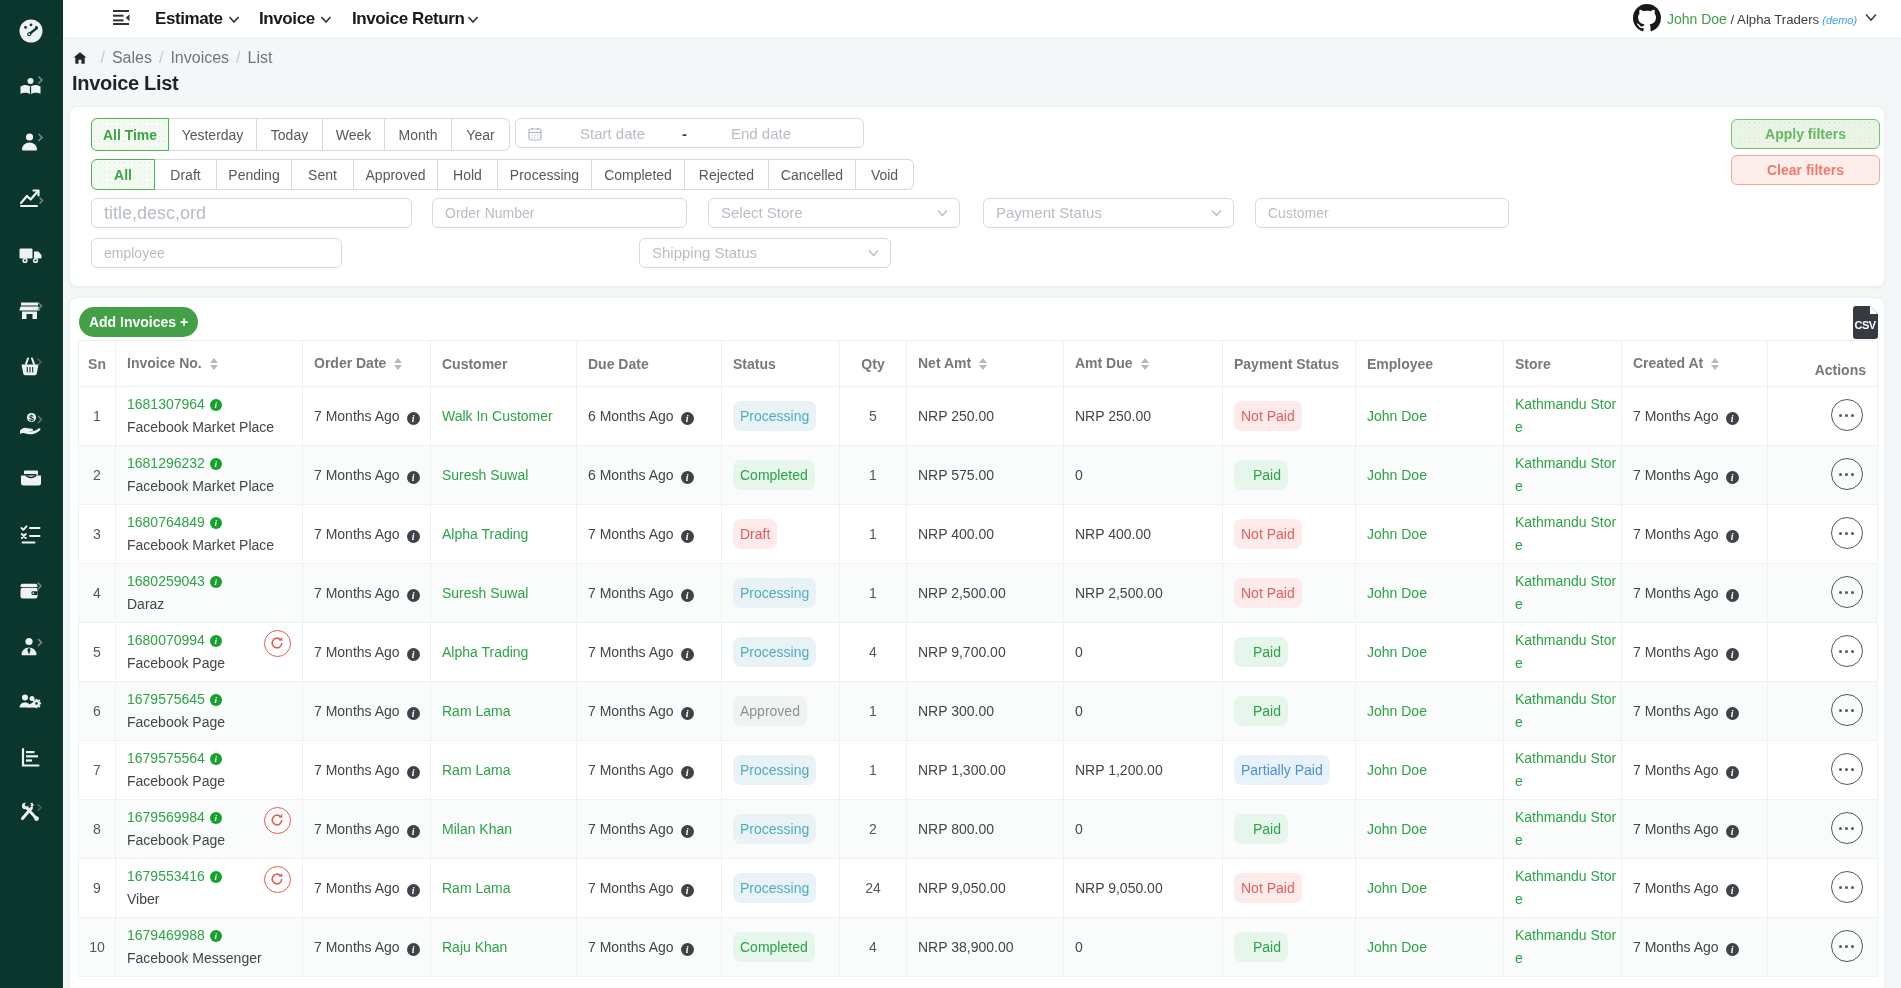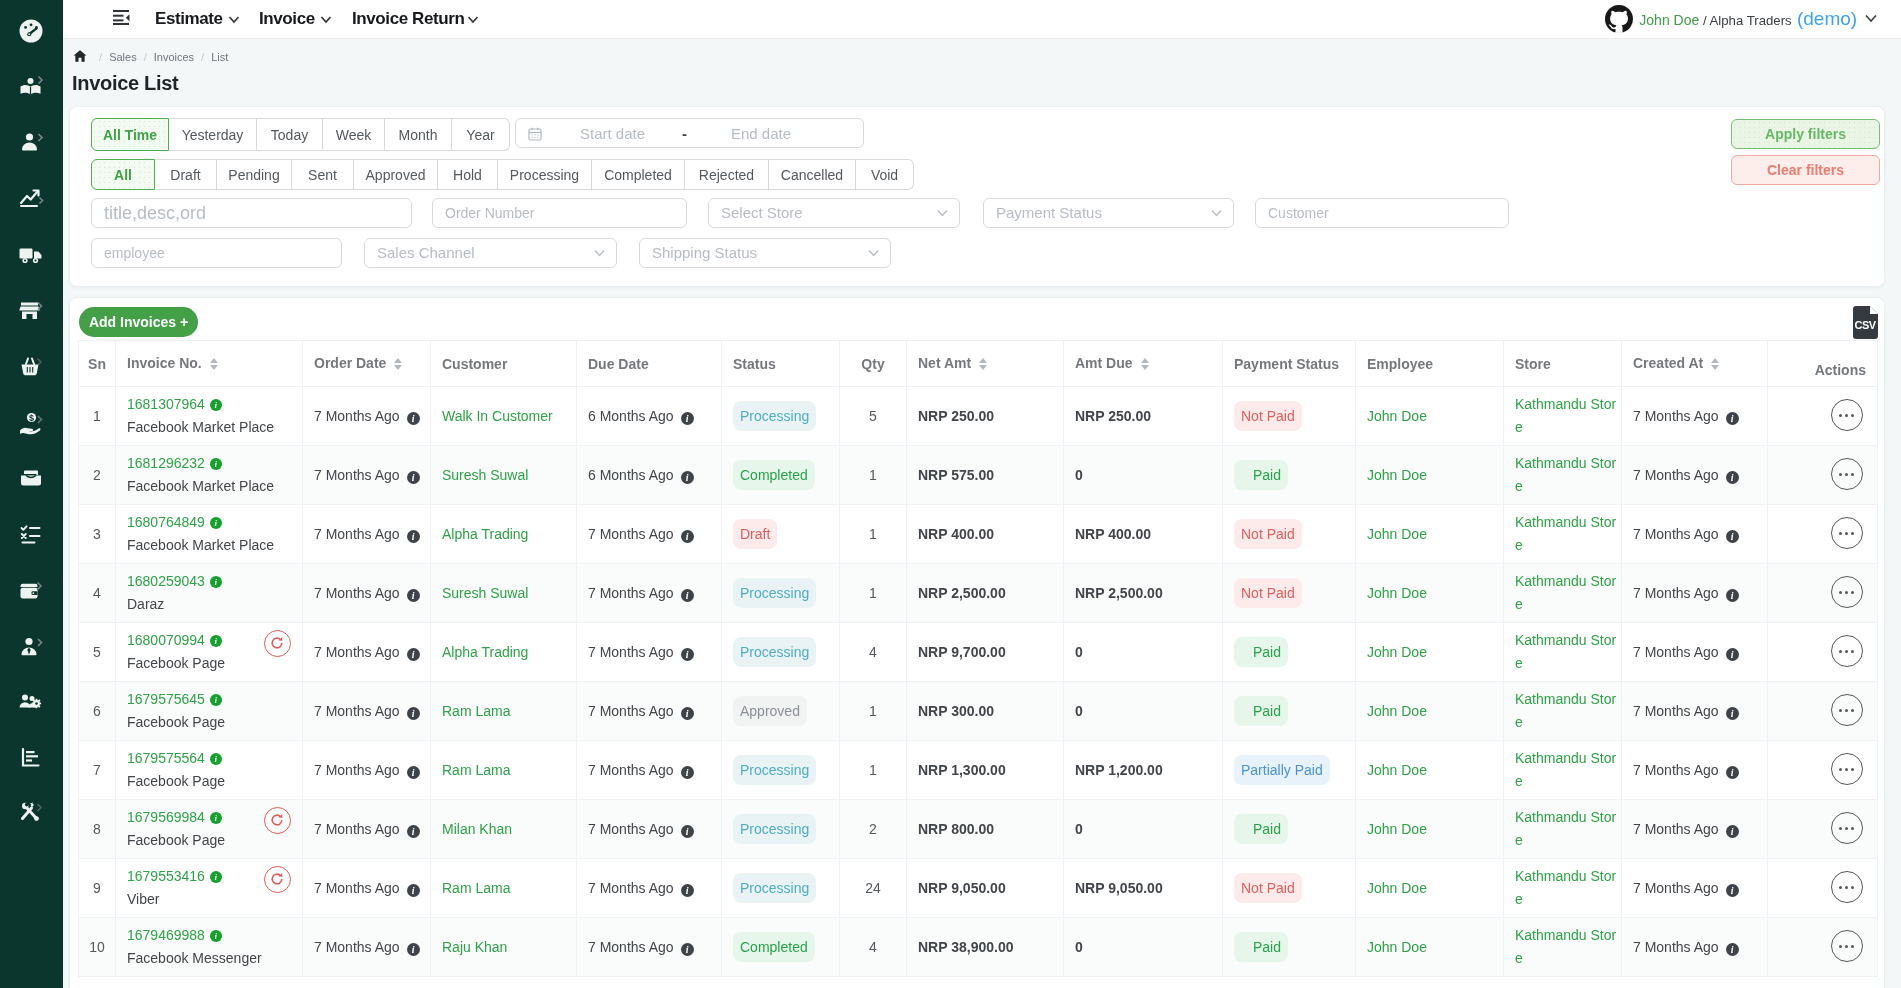--- a/index.html
+++ b/index.html
@@ -10,24 +10,24 @@
 #sidebar { position:absolute; left:0; top:0; width:63px; height:988px; background:#0b362d; z-index:5; }
 .sicon { position:absolute; left:17px; width:28px; height:28px; }
 
 
 #topbar { position:absolute; left:63px; top:0; width:1838px; height:39px; background:#fff; border-bottom:1px solid #e9ebed; z-index:4; }
 .menuitem { position:absolute; top:0; height:38px; line-height:38px; font-size:17px; font-weight:700; color:#17191c; letter-spacing:-0.4px; }
 .mchev { position:absolute; top:14px; width:12px; height:12px; }
 #userarea { position:absolute; top:0; height:38px; right:24px; line-height:38px; font-size:14px; white-space:nowrap; }
 #userarea .g { color:#3f9e46; font-weight:500; }
 #userarea .d { color:#3b4045; font-size:13.2px; }
-#userarea .b { color:#3da2f2; font-size:19px; }
-
-
-#crumb { position:absolute; left:73px; top:49px; font-size:11px; color:#6e757c; z-index:2; }
+#userarea .b { color:#3da2f2; font-size:11px;font-style:italic; }
+
+
+#crumb { position:absolute; left:73px; top:49px; font-size:16px; color:#6e757c; z-index:2; }
 #crumb .sep { color:#c4c9ce; padding:0 7px; }
 #title { position:absolute; left:72px; top:72px; font-size:20px; font-weight:700; color:#1f2428; letter-spacing:-0.3px; z-index:2; }
 
 
 .card { position:absolute; left:69px; width:1816px; background:#fff; border:1px solid #eceff2; border-radius:8px; box-shadow:0 1px 3px rgba(30,60,90,0.05); }
 #fcard { top:106px; height:181px; }
 #tcard { top:297px; height:700px; border-radius:8px 8px 0 0; }
 
 
 .seg { position:absolute; display:flex; }
@@ -53,21 +53,21 @@
 #tbl col.c1{width:37px} #tbl col.c2{width:187px} #tbl col.c3{width:128px} #tbl col.c4{width:146px}
 #tbl col.c5{width:145px} #tbl col.c6{width:118px} #tbl col.c7{width:67px} #tbl col.c8{width:157px}
 #tbl col.c9{width:159px} #tbl col.c10{width:133px} #tbl col.c11{width:148px} #tbl col.c12{width:118px}
 #tbl col.c13{width:146px} #tbl col.c14{width:110px}
 #tbl th { height:46px; border:1px solid #edf0f4; font-size:14px; font-weight:700; color:#75797d; text-align:left; padding:0 0 0 11px; }
 #tbl td { height:59px; border:1px solid #eef1f5; padding:0 0 0 11px; color:#42464a; vertical-align:middle; }
 #tbl tr.z td { background:#fafbfb; }
 #tbl th.ctr, #tbl td.ctr { text-align:center; padding:0; }
 #tbl th.rt { text-align:right; padding:12px 11px 0 0; }
 td .green, .green, #tbl td.green { color:#2ca446; }
-td.bold { font-weight:700; color:#303438; }
+td.bold { font-weight:400; color:#303438; }
 .two { line-height:23.5px; } .two .l2 { margin-top:0; }
 .sort { display:inline-block; vertical-align:-2px; margin-left:7px; }
 .chip { display:inline-block; height:30px; line-height:30px; border-radius:8px; padding:0 7px; font-size:14px; }
 .chip.proc { background:#e9f3f5; color:#4fadc2; }
 .chip.comp { background:#e7f6eb; color:#28a44a; }
 .chip.draft { background:#fdeaea; color:#e05c5c; }
 .chip.appr { background:#f1f2f2; color:#8a9197; }
 .chip.npaid { background:#fdeaea; color:#e2605e; }
 .chip.paid { background:#e7f6eb; color:#28a44a;padding-left:19px; }
 .chip.ppaid { background:#e7f2fa; color:#4c92d9; }
@@ -304,24 +304,20 @@
     <svg class="chev">
         <path d="M1 2.5 L5.5 7.5 L10 2.5" stroke="#b7bdc5" stroke-width="1.3" fill="none"></path>
       </svg></div>
   <div class="inp" style="left:913px;top:91px;width:251px">Payment Status
     <svg class="chev">
         <path d="M1 2.5 L5.5 7.5 L10 2.5" stroke="#b7bdc5" stroke-width="1.3" fill="none"></path>
       </svg></div>
   <div class="inp" style="left:1185px;top:91px;width:254px;font-size:14px">Customer</div>
 
   <div class="inp" style="left:21px;top:131px;width:251px;font-size:14px">employee</div>
-  <div class="inp" style="left:294px;top:131px;width:253px">Sales Channel
-    <svg class="chev">
-        <path d="M1 2.5 L5.5 7.5 L10 2.5" stroke="#b7bdc5" stroke-width="1.3" fill="none"></path>
-      </svg></div>
   <div class="inp" style="left:569px;top:131px;width:252px">Shipping Status
     <svg class="chev">
         <path d="M1 2.5 L5.5 7.5 L10 2.5" stroke="#b7bdc5" stroke-width="1.3" fill="none"></path>
       </svg></div>
 
   <div class="fbtn" id="applyb">Apply filters</div>
   <div class="fbtn" id="clearb">Clear filters</div>
 </div>
 
 <div class="card" id="tcard">

